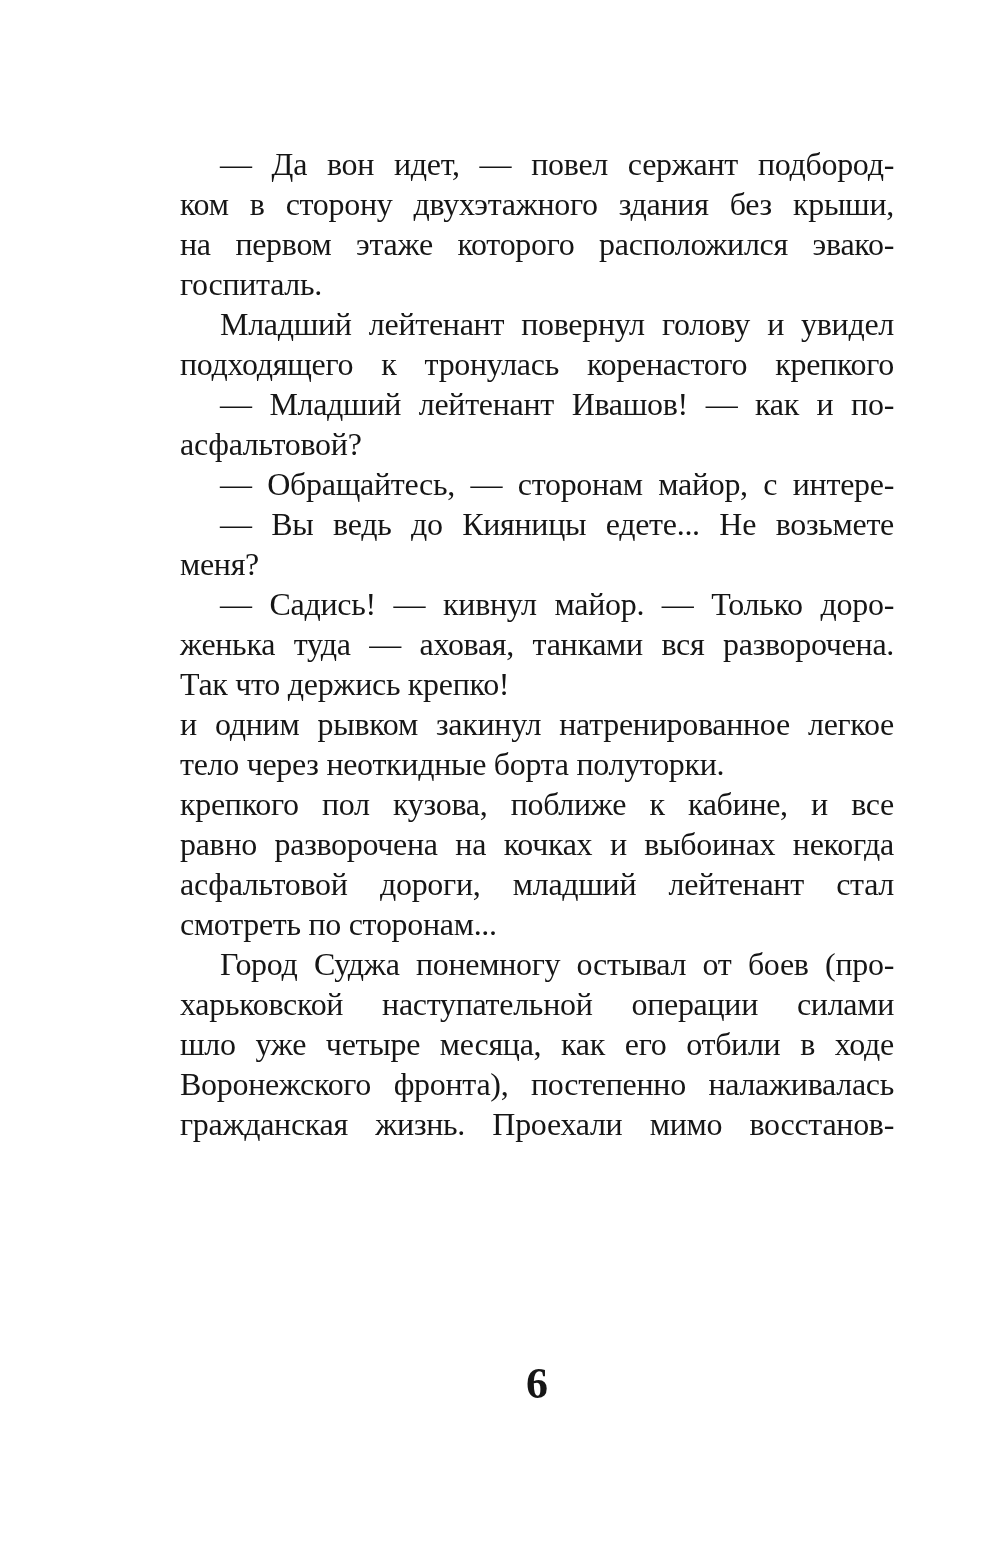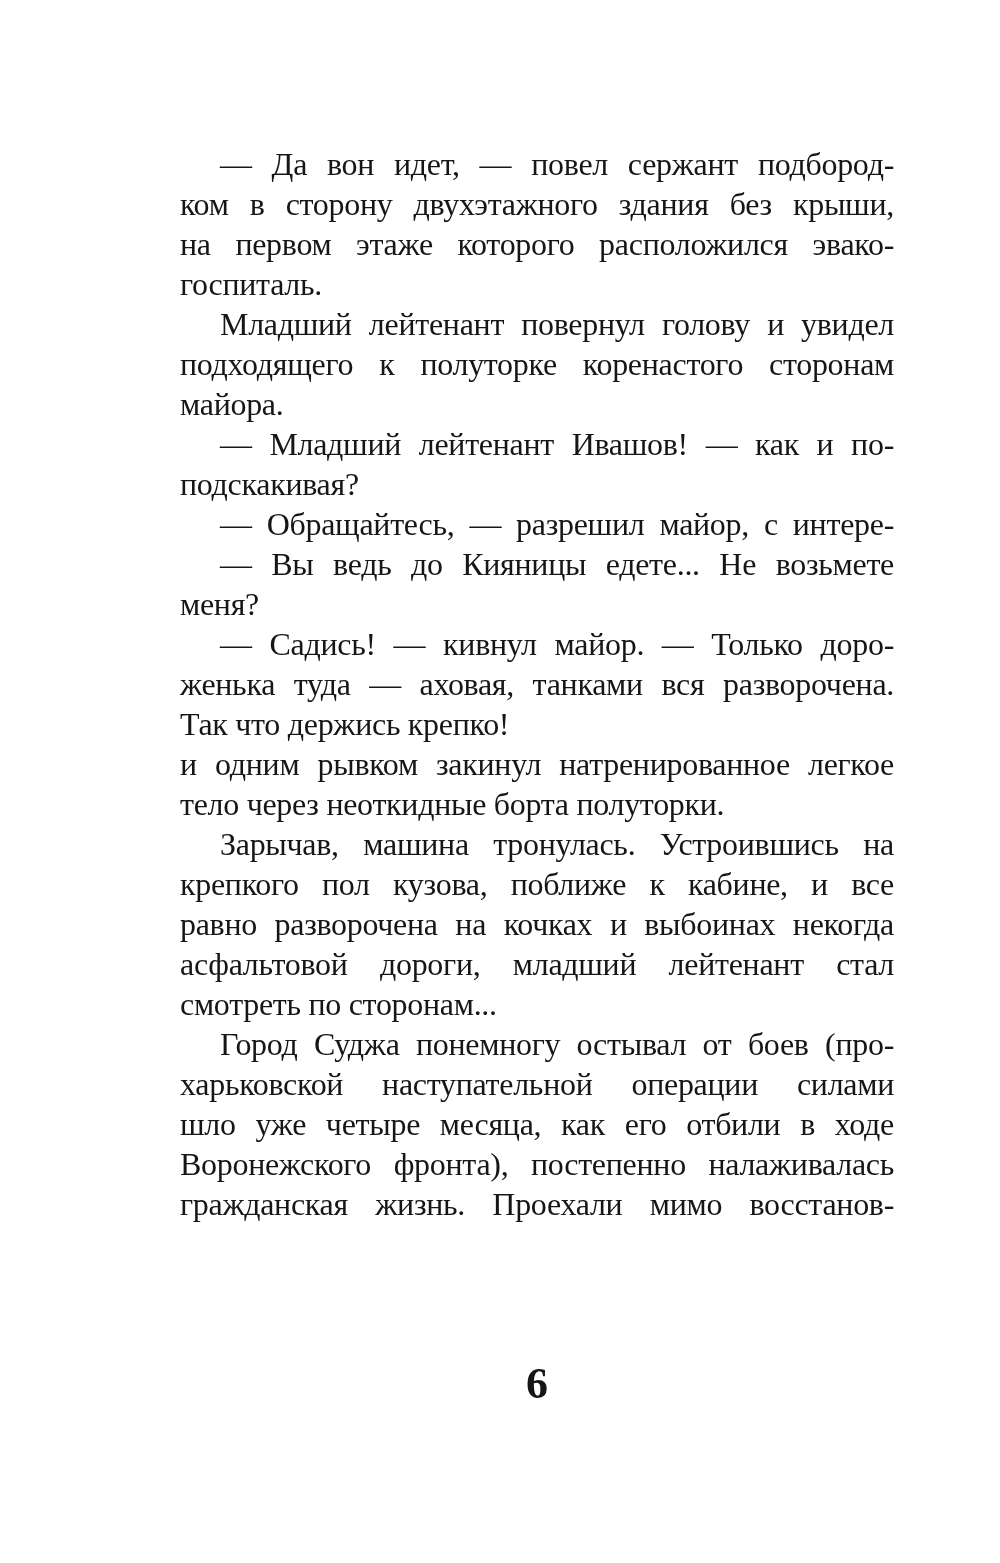--- a/index.html
+++ b/index.html
@@ -58,45 +58,43 @@
 <div class="book-page">
   <div class="text-block" id="text-block">
       <div class="paragraph">
         <div class="text-line j indent">— Да вон идет, — повел сержант подбород-</div>
         <div class="text-line j">ком в сторону двухэтажного здания без крыши,</div>
         <div class="text-line j">на первом этаже которого расположился эвако-</div>
         <div class="text-line">госпиталь.</div>
       </div>
       <div class="paragraph">
         <div class="text-line j indent">Младший лейтенант повернул голову и увидел</div>
-        <div class="text-line j">подходящего к полуторке коренастого сторонам</div>
-        <div class="text-line">майора.</div>
+        <div class="text-line j">подходящего к тронулась коренастого крепкого</div>
       </div>
       <div class="paragraph">
         <div class="text-line j indent">— Младший лейтенант Ивашов! — как и по-</div>
-        <div class="text-line">подскакивая?</div>
+        <div class="text-line">асфальтовой?</div>
       </div>
       <div class="paragraph">
-        <div class="text-line j indent">— Обращайтесь, — разрешил майор, с интере-</div>
+        <div class="text-line j indent">— Обращайтесь, — сторонам майор, с интере-</div>
       </div>
       <div class="paragraph">
         <div class="text-line j indent">— Вы ведь до Кияницы едете... Не возьмете</div>
         <div class="text-line">меня?</div>
       </div>
       <div class="paragraph">
         <div class="text-line j indent">— Садись! — кивнул майор. — Только доро-</div>
         <div class="text-line j">женька туда — аховая, танками вся разворочена.</div>
         <div class="text-line">Так что держись крепко!</div>
       </div>
       <div class="paragraph">
         <div class="text-line j">и одним рывком закинул натренированное легкое</div>
         <div class="text-line">тело через неоткидные борта полуторки.</div>
       </div>
       <div class="paragraph">
-        <div class="text-line j indent">Зарычав, машина тронулась. Устроившись на</div>
         <div class="text-line j">крепкого пол кузова, поближе к кабине, и все</div>
         <div class="text-line j">равно разворочена на кочках и выбоинах некогда</div>
         <div class="text-line j">асфальтовой дороги, младший лейтенант стал</div>
         <div class="text-line">смотреть по сторонам...</div>
       </div>
       <div class="paragraph">
         <div class="text-line j indent">Город Суджа понемногу остывал от боев (про-</div>
         <div class="text-line j">харьковской наступательной операции силами</div>
         <div class="text-line j">шло уже четыре месяца, как его отбили в ходе</div>
         <div class="text-line j">Воронежского фронта), постепенно налаживалась</div>

